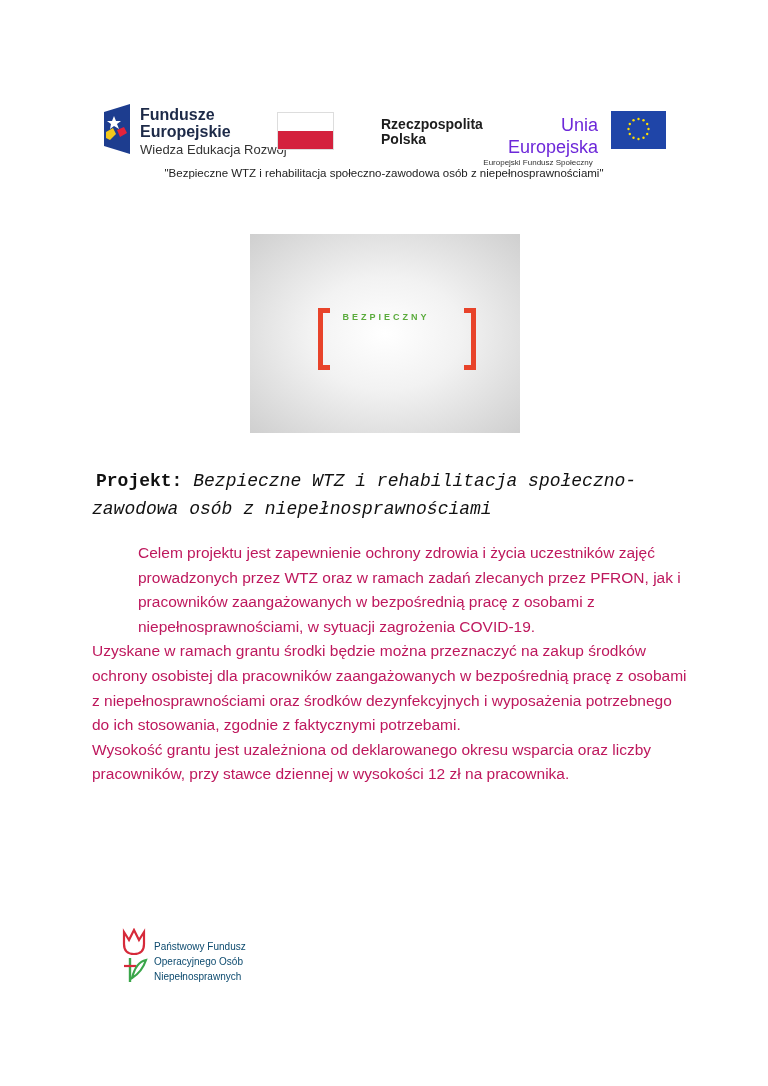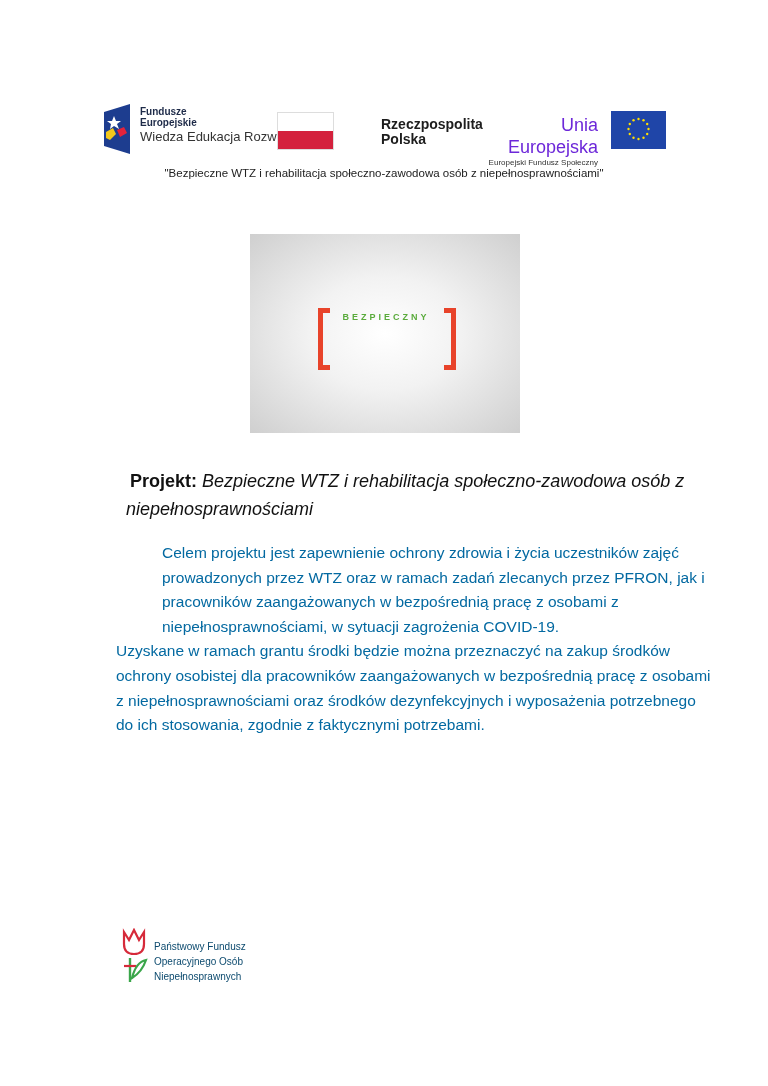--- a/index.html
+++ b/index.html
@@ -5,59 +5,59 @@
     html, body { margin: 0; padding: 0; }
     body {
       width: 768px; height: 1086px; background: #ffffff; position: relative; overflow: hidden;
       font-family: "Liberation Sans", "DejaVu Sans", sans-serif; color: #111;
     }
     .abs { position: absolute; }
 
     
     .fe-logo { left: 104px; top: 104px; width: 26px; height: 50px; }
     .fe-text { left: 140px; top: 107px; line-height: 1.05; }
-    .fe-title { font-size: 10px; font-weight: bold; color: #1d2a48; }
+    .fe-title { font-size: 16px; font-weight: bold; color: #1d2a48; }
     .fe-sub { font-size: 13px; color: #333; margin-top: 2px; }
 
     .pl-flag { left: 277px; top: 112px; width: 57px; height: 38px; border: 1px solid #ddd; box-sizing: border-box; }
     .pl-flag .white { height: 50%; background: #fff; }
     .pl-flag .red { height: 50%; background: #d4213d; }
     .pl-text { left: 345px; top: 117px; font-size: 14px; font-weight: bold; color: #1d1d1d; line-height: 1.05; margin-left: 36px; }
 
     .ue-text { left: 478px; top: 115px; text-align: right; width: 120px; line-height: 1.2; }
     .ue-title { font-size: 18px; font-weight: normal; color: #6d28d9; }
-    .ue-sub { font-size: 8px; color: #333; }
+    .ue-sub { font-size: 8px; color: #333; text-align: center; }
     .eu-flag { left: 611px; top: 111px; width: 55px; height: 38px; background: #1f45a8; }
 
     .subtitle {
       left: 0; width: 768px; top: 167px; text-align: center; font-size: 11.5px; color: #222;
     }
 
     
     .wtz-box {
       left: 250px; top: 234px; width: 270px; height: 199px;
       background: radial-gradient(ellipse at center, #ffffff 0%, #f2f2f2 40%, #cfcfcf 100%);
     }
-    .wtz-inner { position: absolute; left: 68px; top: 74px; width: 138px; height: 62px; }
+    .wtz-inner { position: absolute; left: 68px; top: 74px; width: 158px; height: 62px; }
     .bracket { position: absolute; top: 0; width: 12px; height: 62px; border: 5px solid #e8432a; box-sizing: border-box; }
     .bracket.left { left: 0; border-right: none; }
     .bracket.right { right: 0; border-left: none; }
     .bezp { position: absolute; left: 18px; width: 100px; top: 4px; text-align: center; font-size: 9px; letter-spacing: 3px; color: #5aab3c; font-weight: bold; }
     .wtz-word { position: absolute; left: 14px; width: 106px; top: 12px; text-align: center; font-size: 42px; font-weight: bold; color: #5aab3c; letter-spacing: -1px; }
 
     
     .heading {
-      left: 92px; top: 467px; width: 600px; font-family: Liberation Sans, sans-serif;
-      font-size: 18px; line-height: 28px; color: #111; margin-left: 34px;
+      left: 92px; top: 467px; width: 600px; font-family: Liberation Mono, monospace;
+      font-size: 18px; line-height: 28px; color: #111;
     }
     .heading .lbl { font-weight: bold; padding-left: 4px; }
     .heading .ttl { font-style: italic; }
 
     .body-text {
-      left: 92px; top: 541px; width: 600px; font-size: 15.5px; line-height: 24.6px; color: #0369a1; margin-left: 24px;
+      left: 92px; top: 541px; width: 600px; font-size: 15.5px; line-height: 24.6px; color: #be185d;
     }
     .body-text p { margin: 0; }
     .indent { padding-left: 46px; }
 
     
     .pfron-logo { left: 118px; top: 928px; width: 32px; height: 56px; }
     .pfron-text { left: 154px; top: 939px; font-size: 10px; line-height: 15px; color: #0c4a6e; }
   </style>
 </head>
 <body>
@@ -119,20 +119,21 @@
 </div>
 
 <div class="abs heading">
   <span class="lbl">Projekt:</span>
   <span class="ttl">Bezpieczne WTZ i rehabilitacja społeczno-zawodowa osób z niepełnosprawnościami</span>
 </div>
 
 <div class="abs body-text">
   <p class="indent">Celem projektu jest zapewnienie ochrony zdrowia i życia uczestników zajęć prowadzonych przez WTZ oraz w ramach zadań zlecanych przez PFRON, jak i pracowników zaangażowanych w bezpośrednią pracę z osobami z niepełnosprawnościami, w sytuacji zagrożenia COVID-19.</p>
   <p>Uzyskane w ramach grantu środki będzie można przeznaczyć na zakup środków ochrony osobistej dla pracowników zaangażowanych w bezpośrednią pracę z osobami z niepełnosprawnościami oraz środków dezynfekcyjnych i wyposażenia potrzebnego do ich stosowania, zgodnie z faktycznymi potrzebami.</p>
+  <p>Wysokość grantu jest uzależniona od deklarowanego okresu wsparcia oraz liczby pracowników, przy stawce dziennej w wysokości 12 zł na pracownika.</p>
 </div>
 
 <div class="abs pfron-logo">
   <svg width="32" height="56" viewBox="0 0 32 56">
     <path d="M6,4 L11,12 L16,2 L21,12 L26,4 L26,16 Q26,26 16,26 Q6,26 6,16 Z" fill="none" stroke="#d62a3a" stroke-width="2.2"></path>
     <line x1="12" y1="30" x2="12" y2="54" stroke="#3aa64a" stroke-width="2.4"></line>
     <line x1="6" y1="38" x2="18" y2="38" stroke="#d62a3a" stroke-width="2.2"></line>
     <path d="M14,50 Q18,34 28,32 Q24,44 14,50 Z" fill="none" stroke="#3aa64a" stroke-width="2.2"></path>
   </svg>
 </div>

